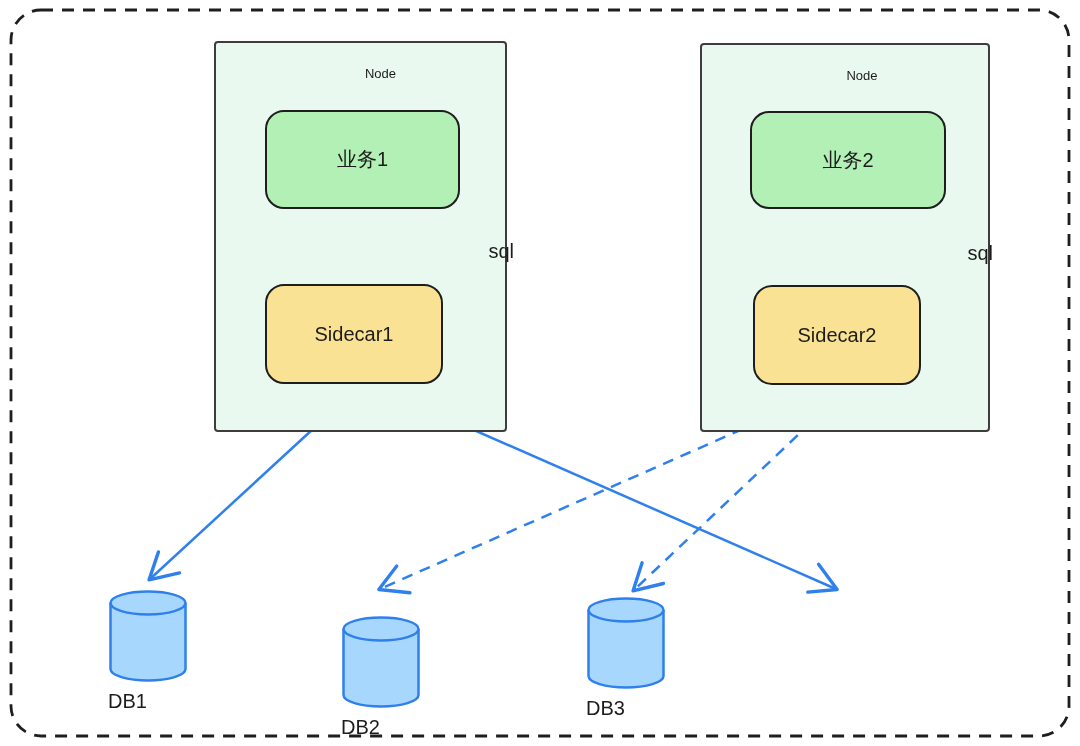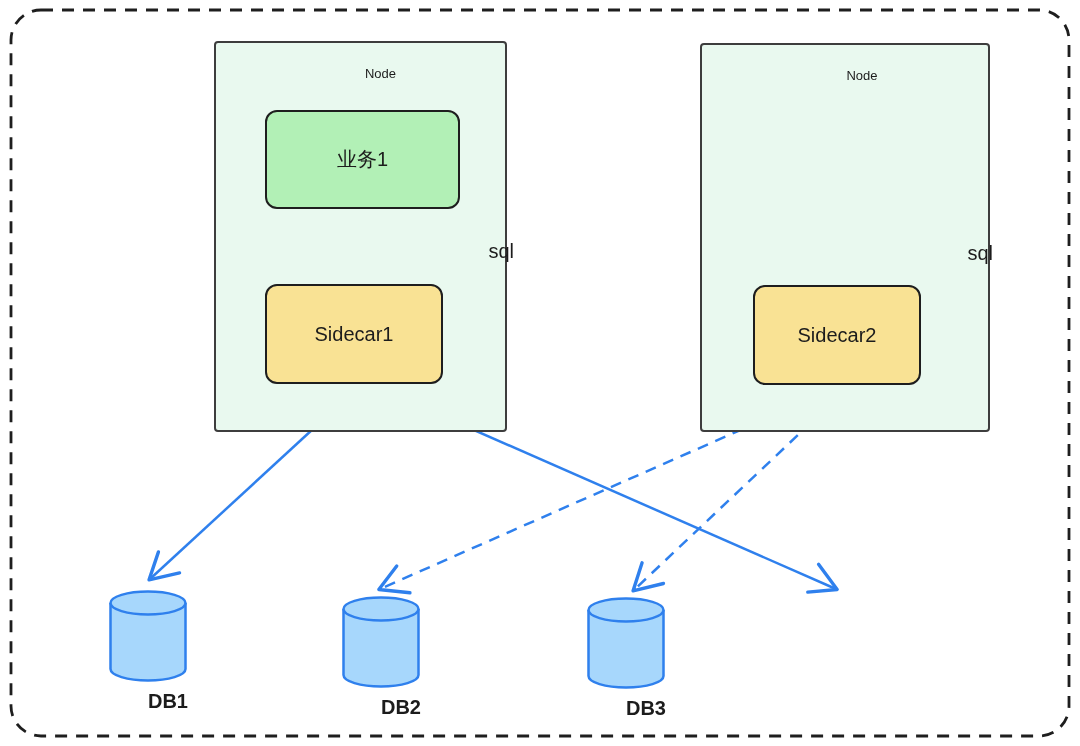--- a/index.html
+++ b/index.html
@@ -38,33 +38,33 @@
   .node-2 .node-title{transform:translateX(17px);}
   .sql-label{
     position:absolute; top:195px; left:0; width:100%;
     text-align:right; font-size:20px; line-height:26px;
   }
   .node-1 .sql-label{transform:translateX(9px);}
   .node-2 .sql-label{transform:translateX(5px);}
   .inner-box{
     position:absolute;
     border:2px solid var(--box-stroke);
-    border-radius:12px;
+    border-radius:19px;
     display:flex; align-items:center; justify-content:center;
     font-size:20px;
   }
   .service-box{background:var(--service-fill); left:49px; top:67px; width:195px; height:99px;}
   .sidecar-box{background:var(--sidecar-fill); left:49px; top:241px; width:178px; height:100px;}
   .node-2 .service-box{left:48px; top:66px; width:196px; height:98px;}
   .node-2 .sidecar-box{left:51px; top:240px; width:168px; height:100px;}
   .db{
-    position:absolute; width:80px; text-align:right;font-weight:bold;
+    position:absolute; width:80px; text-align:left;
   }
   .db-1{left:108px; top:590px;}
-  .db-2{left:341px; top:596px;}
+  .db-2{left:341px; top:616px;}
   .db-3{left:586px; top:597px;}
   .db-4{left:816px; top:597px;}
   .db-label{
     margin-top:8px; font-size:20px; line-height:22px;
   }
   .db-4 .db-label{transform:translateX(13px);}
   .cyl{display:block;}
 </style>
 </head>
 <body>
@@ -92,20 +92,23 @@
       <span>业务1</span>
     </div>
     <div class="sql-label">sql</div>
     <div class="inner-box sidecar-box">
       <span>Sidecar1</span>
     </div>
   </div>
 
   <div class="node node-2">
     <div class="node-title">Node</div>
+    <div class="inner-box service-box">
+      <span>业务2</span>
+    </div>
     <div class="sql-label">sql</div>
     <div class="inner-box sidecar-box">
       <span>Sidecar2</span>
     </div>
   </div>
 
   <div class="db db-1">
     <svg class="cyl" width="80" height="92" viewBox="0 0 80 92">
       <path d="M2.5,13 L2.5,79 A37.5,11.5 0 0 0 77.5,79 L77.5,13" style="fill:var(--db-fill);stroke:var(--db-stroke)" stroke-width="2.5"></path>
       <ellipse cx="40" cy="13" rx="37.5" ry="11.5" style="fill:var(--db-fill);stroke:var(--db-stroke)" stroke-width="2.5"></ellipse>

